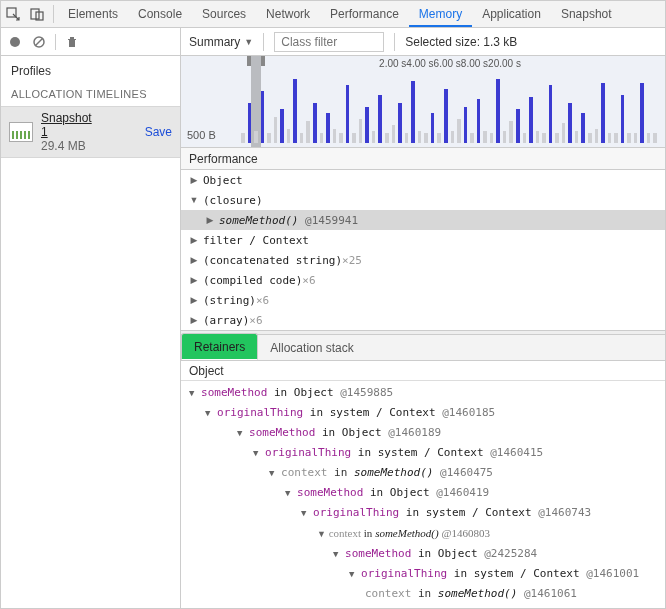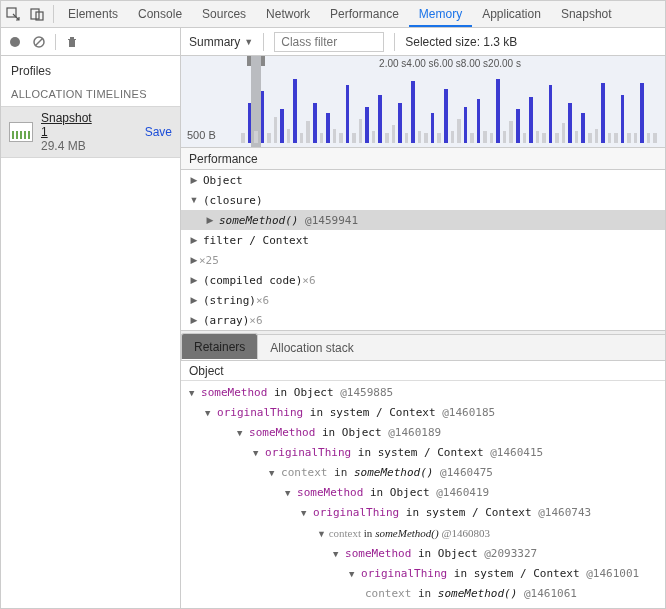--- a/index.html
+++ b/index.html
@@ -65,21 +65,21 @@
 .fn-name { font-style: italic; color:#222; }
 .at { color:#666; }
 .mult { color:#999; }
 
 
 .hdiv { height:5px; background:#eee; border-top:1px solid #ccc; border-bottom:1px solid #ccc; }
 
 
 .ret-tabs { display:flex; height:26px; border-bottom:1px solid #ccc; align-items:flex-end; background:#f3f3f3;}
 .ret-tabs .rt { padding:6px 12px 5px; color:#555; }
-.ret-tabs .rt.active { background:#737373; border:1px solid #ccc; border-bottom:1px solid #fff; border-radius:3px 3px 0 0; color:#222; }
+.ret-tabs .rt.active { background:#22c55e; border:1px solid #ccc; border-bottom:1px solid #fff; border-radius:3px 3px 0 0; color:#222; }
 
 .obj-head { height:20px; border-bottom:1px solid #ddd; padding:3px 8px; color:#333; }
 .ret-tree { flex:1; overflow:auto; padding:2px 0; font-family: Menlo, Consolas, monospace; font-size:11px; line-height:20px;}
 .ret-tree .rr { white-space:nowrap; padding-left:8px; }
 .prop { color:#9b2393; }
 .ctx { color:#909090; }
 .fn  { font-style: italic; color:#222; }
 .objref { color:#222; }
 .addr { color:#7a7a7a; }
 </style>
@@ -255,20 +255,21 @@
             <span class="mono" style="margin-left: 4px;"><span class="fn-name">someMethod()</span><span class="at"> @1459941</span></span>
           </div>
           <div class="row">
             <span class="indent" style="width: 0px;"></span>
             <span class="tw">▶</span>
             <span class="mono" style="margin-left: 4px;">filter / Context</span>
           </div>
           <div class="row">
             <span class="indent" style="width: 0px;"></span>
             <span class="tw">▶</span>
+            <span class="mono" style="margin-left: 4px;">(concatenated string)</span>
             <span class="mult mono">  ×25</span>
           </div>
           <div class="row">
             <span class="indent" style="width: 0px;"></span>
             <span class="tw">▶</span>
             <span class="mono" style="margin-left: 4px;">(compiled code)</span>
             <span class="mult mono">  ×6</span>
           </div>
           <div class="row">
             <span class="indent" style="width: 0px;"></span>
@@ -293,20 +294,20 @@
     <div class="obj-head">Object</div>
     <div class="ret-tree" id="ret-host">
           <div class="rr" style="padding-left: 8px;"><span style="color: rgb(102, 102, 102); font-size: 9px;">▼</span> <span class="prop">someMethod</span><span class="objref"> in Object </span><span class="addr">@1459885</span></div>
           <div class="rr" style="padding-left: 24px;"><span style="color: rgb(102, 102, 102); font-size: 9px;">▼</span> <span class="prop">originalThing</span><span class="objref"> in system / Context </span><span class="addr">@1460185</span></div>
           <div class="rr" style="padding-left: 56px;"><span style="color: rgb(102, 102, 102); font-size: 9px;">▼</span> <span class="prop">someMethod</span><span class="objref"> in Object </span><span class="addr">@1460189</span></div>
           <div class="rr" style="padding-left: 72px;"><span style="color: rgb(102, 102, 102); font-size: 9px;">▼</span> <span class="prop">originalThing</span><span class="objref"> in system / Context </span><span class="addr">@1460415</span></div>
           <div class="rr" style="padding-left: 88px;"><span style="color: rgb(102, 102, 102); font-size: 9px;">▼</span> <span class="ctx">context</span> in <span class="fn">someMethod()</span><span class="addr"> @1460475</span></div>
           <div class="rr" style="padding-left: 104px;"><span style="color: rgb(102, 102, 102); font-size: 9px;">▼</span> <span class="prop">someMethod</span><span class="objref"> in Object </span><span class="addr">@1460419</span></div>
           <div class="rr" style="padding-left: 120px;"><span style="color: rgb(102, 102, 102); font-size: 9px;">▼</span> <span class="prop">originalThing</span><span class="objref"> in system / Context </span><span class="addr">@1460743</span></div>
           <div class="rr" style="padding-left: 136px; font-family: Liberation Serif, serif;"><span style="color: rgb(102, 102, 102); font-size: 9px;">▼</span> <span class="ctx">context</span> in <span class="fn">someMethod()</span><span class="addr"> @1460803</span></div>
-          <div class="rr" style="padding-left: 152px;"><span style="color: rgb(102, 102, 102); font-size: 9px;">▼</span> <span class="prop">someMethod</span><span class="objref"> in Object </span><span class="addr">@2093327</span></div>
+          <div class="rr" style="padding-left: 152px;"><span style="color: rgb(102, 102, 102); font-size: 9px;">▼</span> <span class="prop">someMethod</span><span class="objref"> in Object </span><span class="addr">@2425284</span></div>
           <div class="rr" style="padding-left: 168px;"><span style="color: rgb(102, 102, 102); font-size: 9px;">▼</span> <span class="prop">originalThing</span><span class="objref"> in system / Context </span><span class="addr">@1461001</span></div>
           <div class="rr" style="padding-left: 184px;"> <span class="ctx">context</span> in <span class="fn">someMethod()</span><span class="addr"> @1461061</span></div>
         </div>
   </div>
 </div>
 
 </div>
 
 </body></html>

